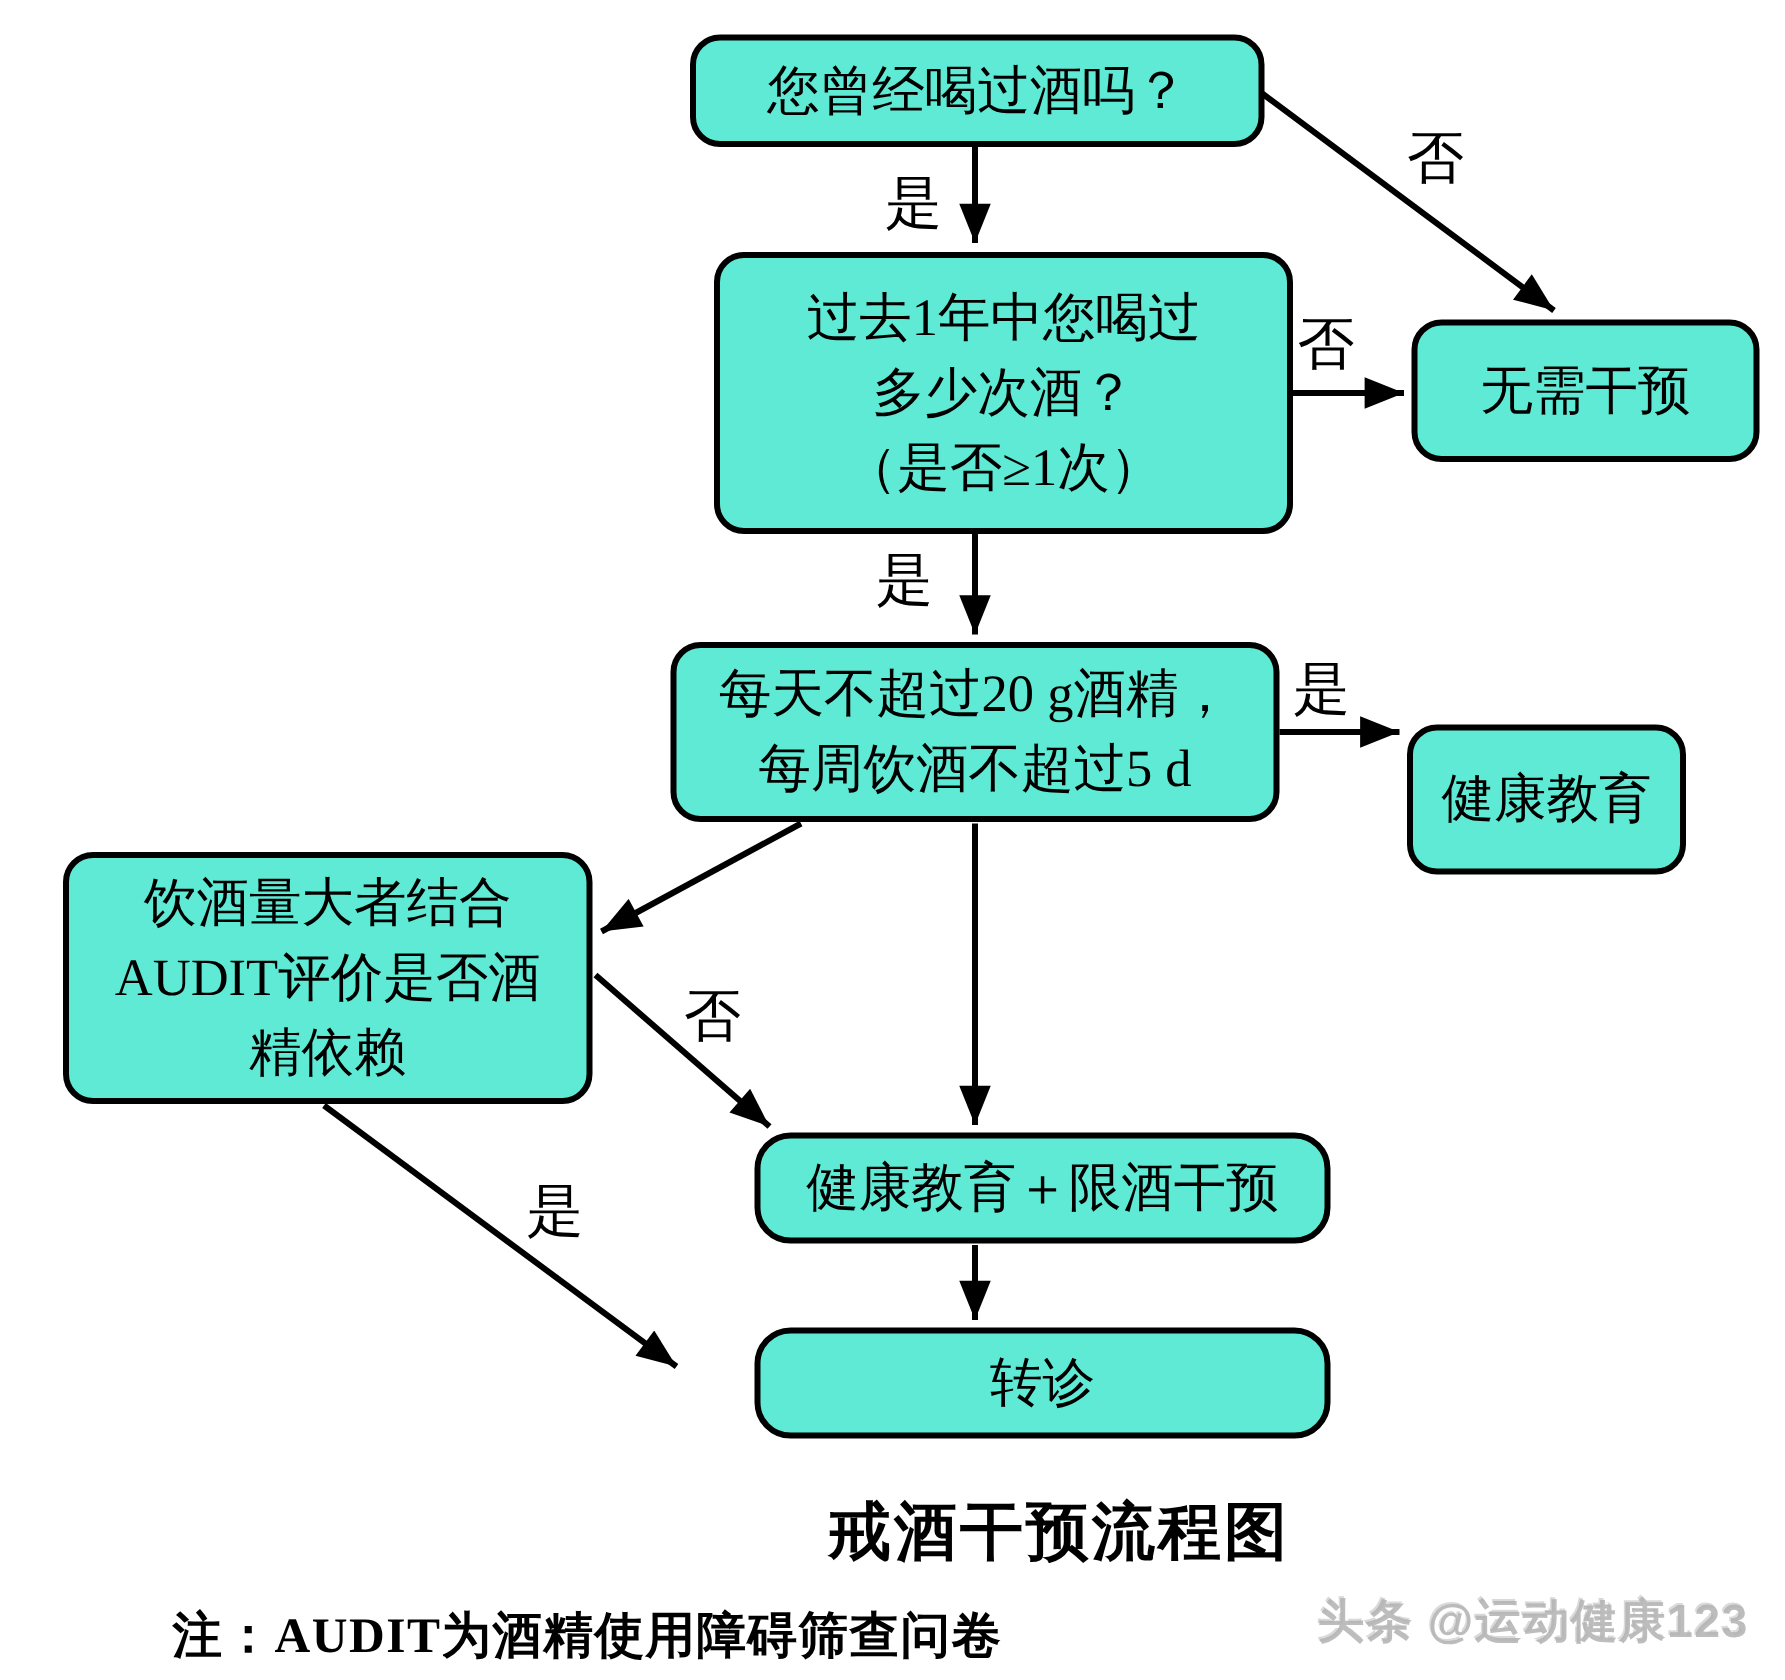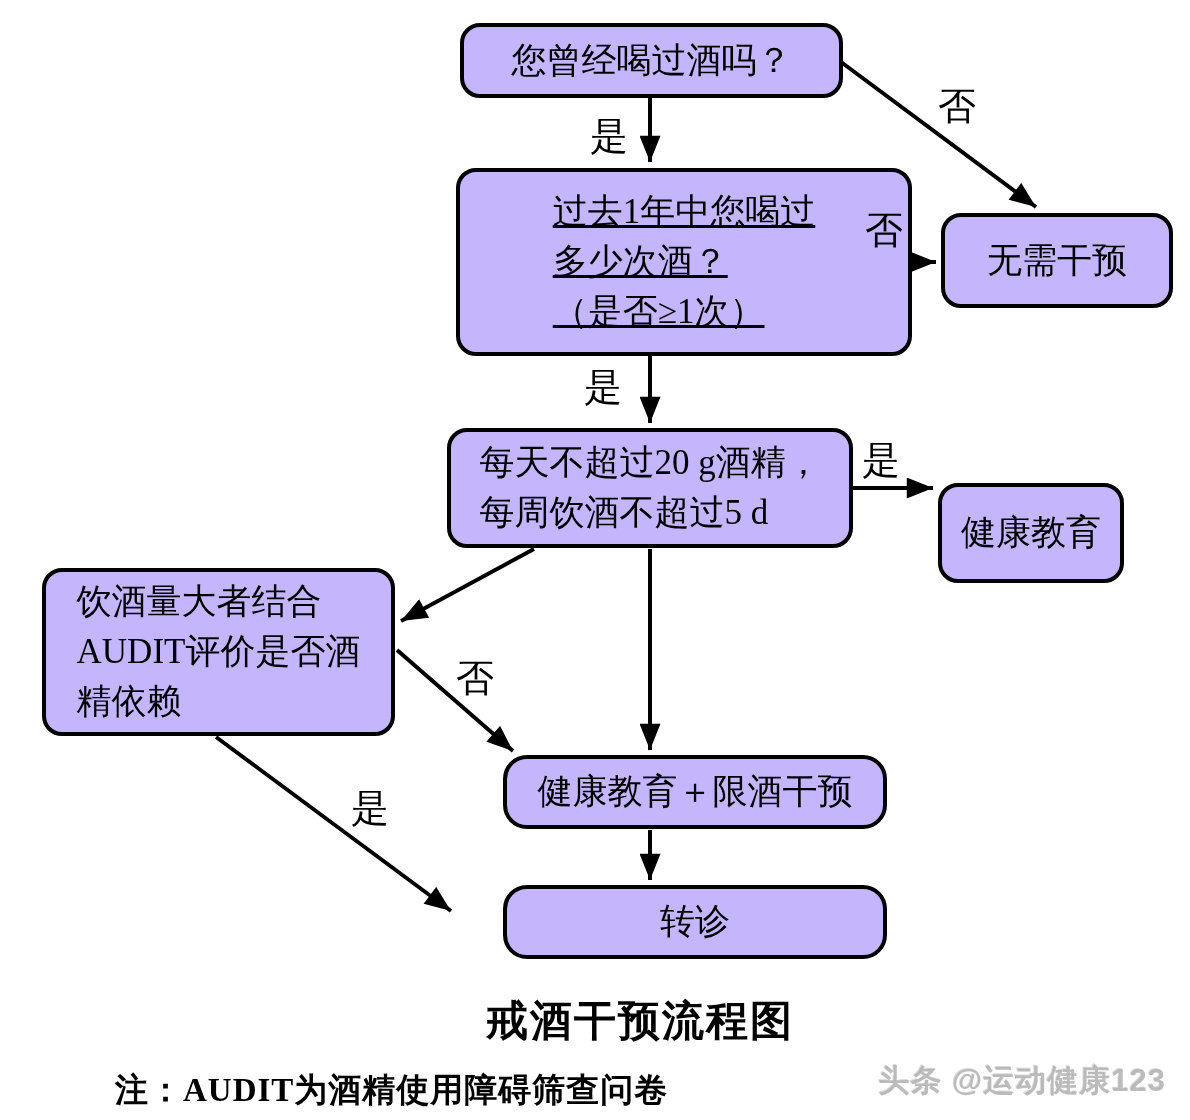--- a/index.html
+++ b/index.html
@@ -19,42 +19,43 @@
   .arrow-layer {
     position: absolute;
     left: 0; top: 0;
     width: 1190px; height: 1120px;
   }
   .node {
     position: absolute;
     box-sizing: border-box;
     border: 4px solid #000;
     border-radius: 20px;
-    background: #c4b5fd;
+    background: #5eead4;
     display: flex;
     align-items: center;
     justify-content: center;
+    text-align: center;
     font-size: 35px;
     line-height: 1.42;
     white-space: pre-line;
   }
   .node.thin { border-radius: 24px; margin-left: 45px; }
   .edge-label {
     position: absolute;
     transform: translate(-50%, -50%);
     font-size: 38px;
     line-height: 1;
     white-space: nowrap;
   }
   .diagram-title {
     position: absolute;
     left: 420px;
     top: 993px;
     width: 440px;
-    text-align: center;
+    text-align: right;
     font-family: "Liberation Sans", "DejaVu Sans", sans-serif;
     font-weight: bold;
     font-size: 42px;
     letter-spacing: 2px;
   }
   .diagram-note {
     position: absolute;
     left: 103px;
     top: 1068px;
     font-size: 33px;
@@ -92,21 +93,21 @@
     <line x1="853" y1="488" x2="933" y2="488" stroke="#000" stroke-width="4" marker-end="url(#ah)"></line>
     <line x1="534" y1="549" x2="401" y2="621" stroke="#000" stroke-width="4" marker-end="url(#ah)"></line>
     <line x1="397" y1="650" x2="513" y2="751" stroke="#000" stroke-width="4" marker-end="url(#ah)"></line>
     <line x1="650" y1="549" x2="650" y2="750" stroke="#000" stroke-width="4" marker-end="url(#ah)"></line>
     <line x1="650" y1="830" x2="650" y2="880" stroke="#000" stroke-width="4" marker-end="url(#ah)"></line>
     <line x1="216" y1="737" x2="451" y2="911" stroke="#000" stroke-width="4" marker-end="url(#ah)"></line>
   </svg>
 
   <div class="node" style="left:460px; top:23px; width:383px; height:75px;">您曾经喝过酒吗？</div>
 
-  <div class="node" style="left:456px; top:168px; width:456px; height:188px;text-decoration:underline;">过去1年中您喝过
+  <div class="node" style="left:476px; top:168px; width:386px; height:188px;">过去1年中您喝过
 多少次酒？
 （是否≥1次）</div>
 
   <div class="node" style="left:941px; top:213px; width:232px; height:95px;">无需干预</div>
 
   <div class="node" style="left:447px; top:428px; width:406px; height:120px;">每天不超过20 g酒精，
 每周饮酒不超过5 d</div>
 
   <div class="node" style="left:938px; top:438px; width:186px; height:100px;margin-top:45px;">健康教育</div>
 

